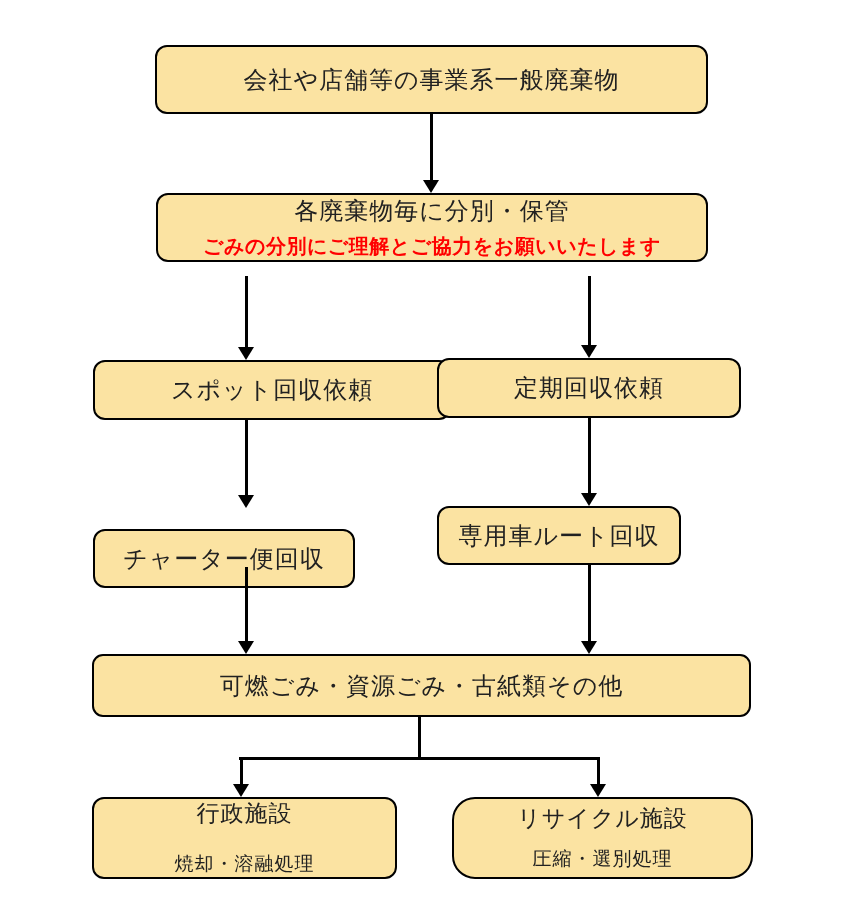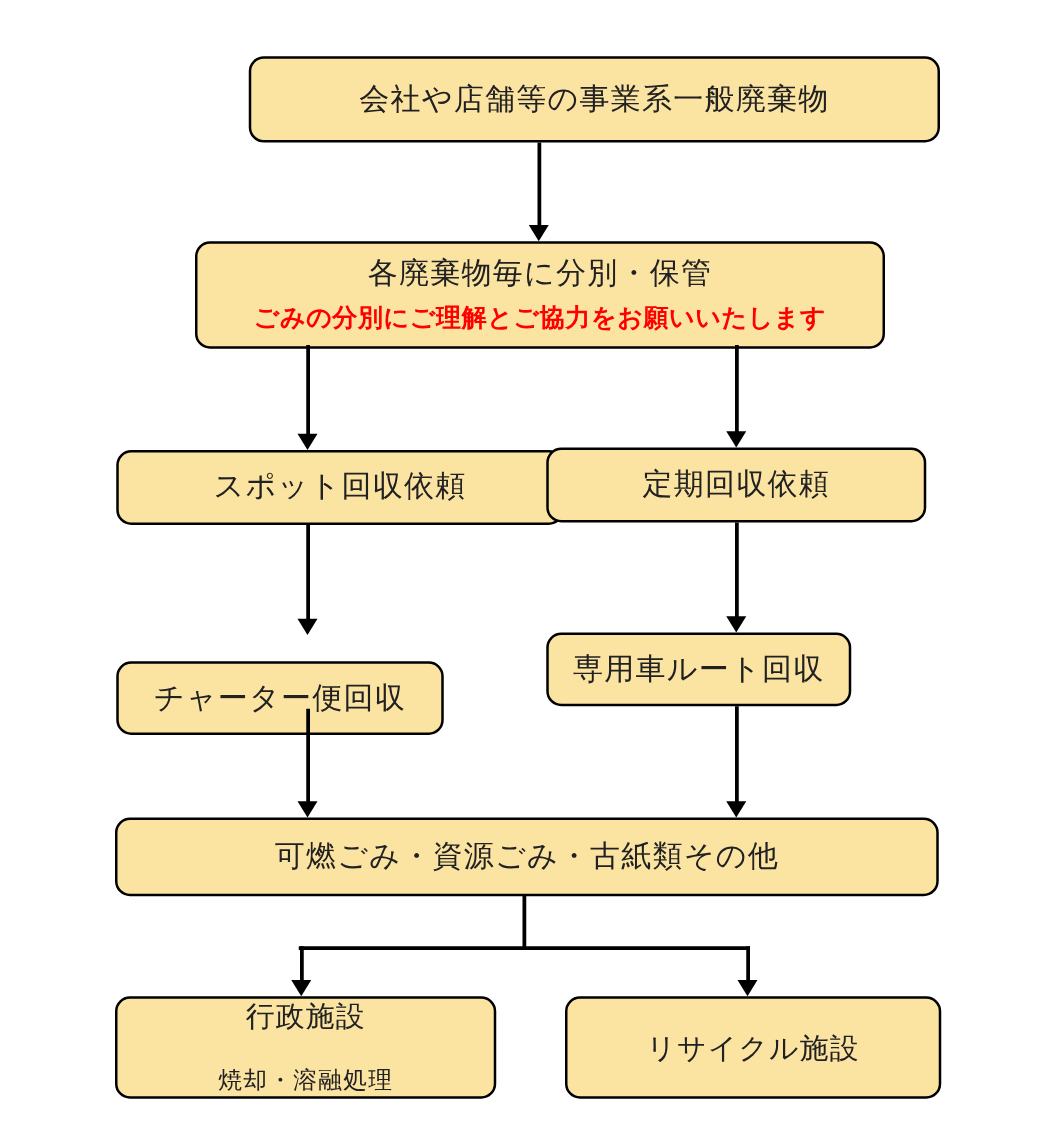--- a/index.html
+++ b/index.html
@@ -42,29 +42,29 @@
     margin-top:7px;
     letter-spacing:0.5px;
   }
   .node .sublabel{
     font-size:19px;
     margin-top:14px;
     letter-spacing:1px;
     color:var(--text);
   }
   
-  .b1 {left:155px;top:45px;width:553px;height:69px;margin-left:44px;}
-  .b2 {left:156px;top:193px;width:552px;height:86px;}
+  .b1 {left:155px;top:45px;width:553px;height:69px;}
+  .b2 {left:156px;top:193px;width:552px;height:69px;}
   .b3l{left:93px;top:360px;width:358px;height:60px;justify-content:center;}
   .b3r{left:437px;top:358px;width:304px;height:60px;}
   .b4l{left:93px;top:529px;width:262px;height:59px;}
   .b4r{left:437px;top:506px;width:244px;height:59px;}
-  .b5 {left:92px;top:654px;width:659px;height:63px;}
+  .b5 {left:92px;top:654px;width:659px;height:63px;border-radius:11px;}
   .b6l{left:92px;top:797px;width:305px;height:82px;justify-content:space-between;}
-  .b6r{left:452px;top:797px;width:301px;height:82px;}
+  .b6r{left:452px;top:797px;width:301px;height:82px;border-radius:23px;}
   .b6l .label,.b6r .label{font-size:23px;}
 
   
   .varr{position:absolute;width:16px;}
   .varr .shaft{
     position:absolute;left:50%;margin-left:-1.5px;
     width:3px;top:0;bottom:11px;background:var(--arrow);
   }
   .varr .head{
     position:absolute;bottom:0;left:50%;
@@ -168,15 +168,16 @@
     <div class="shaft"></div>
     <div class="head"></div>
   </div>
 
   <div class="node b6l">
     <span class="label">行政施設</span>
     <span class="sublabel">焼却・溶融処理</span>
   </div>
   <div class="node b6r">
     <span class="label">リサイクル施設</span>
+    <span class="sublabel">圧縮・選別処理</span>
   </div>
 
 </div>
 
 </body></html>

